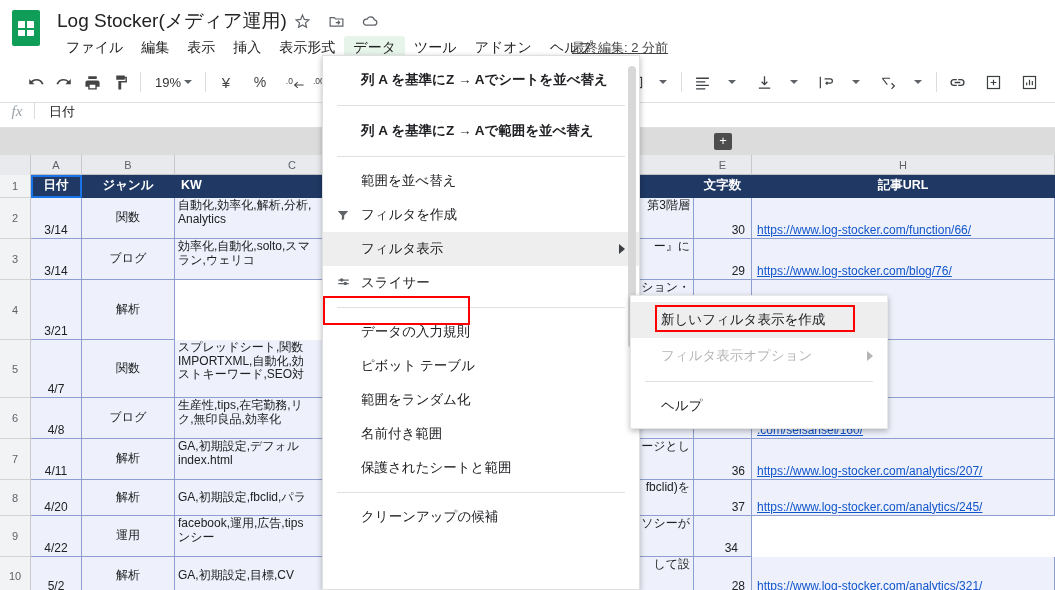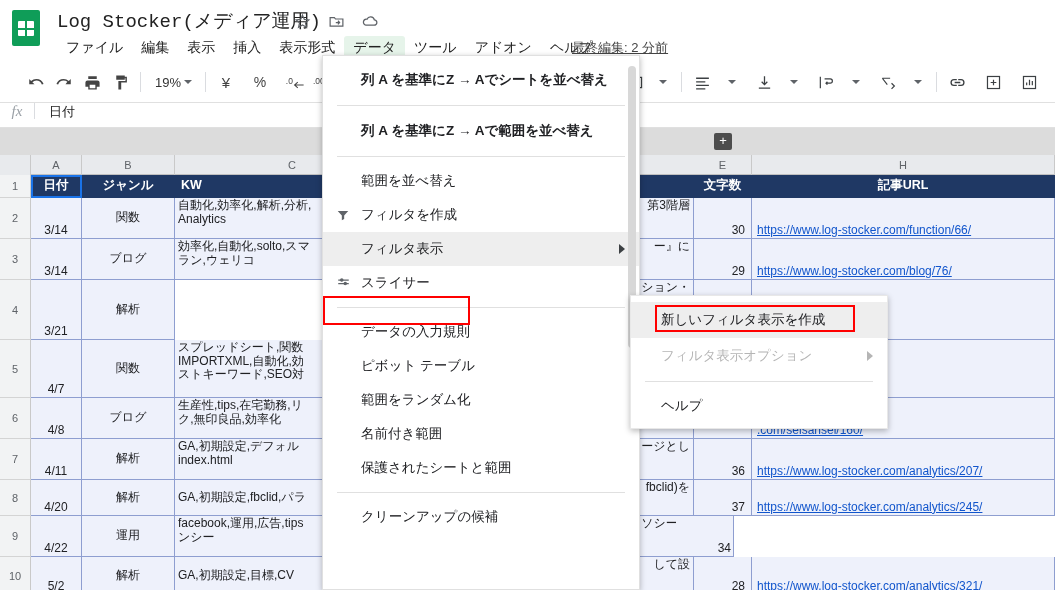--- a/index.html
+++ b/index.html
@@ -26,21 +26,21 @@
     background:#fff; border-radius:1px;
   }
   .logo-grid:before, .logo-grid:after{
     content:""; position:absolute; background:#0F9D58;
   }
   .logo-grid:before{ left:0; top:7px; width:16px; height:1.5px; }
   .logo-grid:after{ left:7px; top:0; width:1.5px; height:15px; }
 
   .doc-title {
     position:absolute; left:57px; top:8px;
-    font-size:19px; color:#222; white-space:nowrap;font-family:Liberation Mono, monospace;
+    font-size:19px; color:#222; white-space:nowrap;
   }
   .title-icons { position:absolute; left:292px; top:11px; display:flex; gap:14px; align-items:center; }
   .ticon { width:20px; height:20px; color:#5f6368; display:flex; align-items:center; justify-content:center; cursor:pointer; }
   .ticon svg { display:block; }
 
   .menubar {
     position:absolute; left:57px; top:36px;
     display:flex; align-items:center; gap:0px;
     font-size:14px; color:#222;
   }
@@ -424,21 +424,21 @@
       <div class="cell rgt vbot" style="left:694px;top:305px;width:58px;height:36px;justify-content:flex-end;padding-right:6px">37</div>
       <div class="cell vbot" style="left:752px;top:305px;width:303px;height:36px;padding-left:5px">
           <a>https://www.log-stocker.com/analytics/245/</a>
         </div>
 
       <div class="cell ctr vbot" style="left:31px;top:341px;width:51px;height:41px;justify-content:center">4/22</div>
       <div class="cell ctr vctr" style="left:82px;top:341px;width:93px;height:41px;justify-content:center">運用</div>
       <div class="cell" style="left:175px;top:341px;width:235px;height:41px;white-space:pre-line">facebook,運用,広告,tips
 ンシー</div>
       <div class="cell rgt" style="left:410px;top:341px;width:284px;height:41px;padding-right:3px">ソシーが</div>
-      <div class="cell rgt vbot" style="left:676px;top:341px;width:58px;height:41px;justify-content:flex-end;padding-right:2px">34</div>
+      <div class="cell rgt vbot" style="left:694px;top:341px;width:58px;height:41px;justify-content:flex-end;padding-right:13px">34</div>
 
       <div class="cell ctr vbot" style="left:31px;top:382px;width:51px;height:38px;justify-content:center">5/2</div>
       <div class="cell ctr vctr" style="left:82px;top:382px;width:93px;height:38px;justify-content:center">解析</div>
       <div class="cell vctr" style="left:175px;top:382px;width:235px;height:38px;white-space:pre-line">GA,初期設定,目標,CV</div>
       <div class="cell rgt" style="left:410px;top:382px;width:284px;height:38px;padding-right:3px">して設</div>
       <div class="cell rgt vbot" style="left:694px;top:382px;width:58px;height:38px;justify-content:flex-end;padding-right:6px">28</div>
       <div class="cell vbot" style="left:752px;top:382px;width:303px;height:38px;padding-left:5px">
           <a>https://www.log-stocker.com/analytics/321/</a>
         </div>
 

